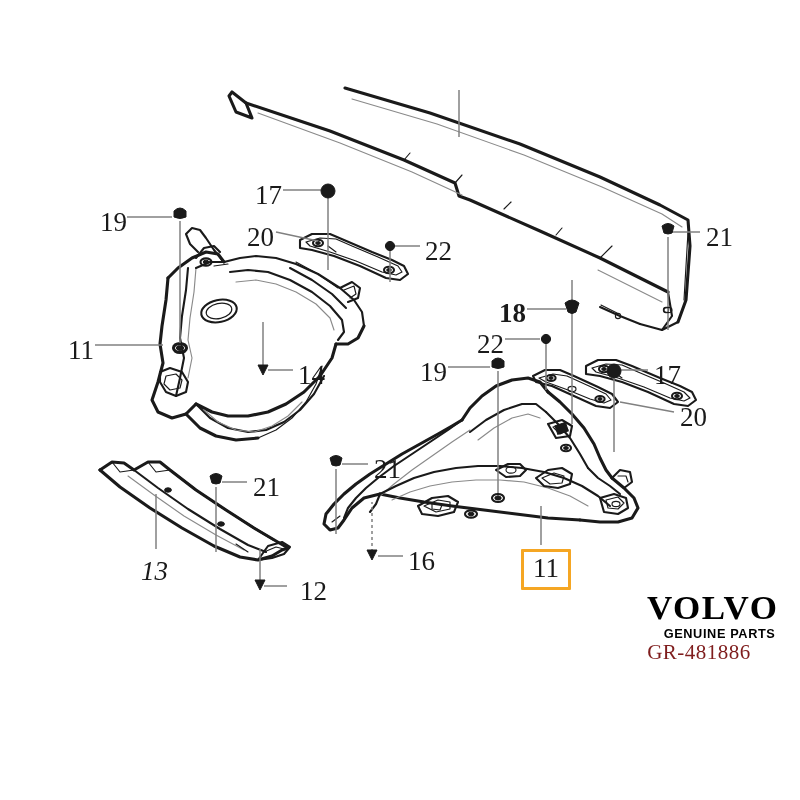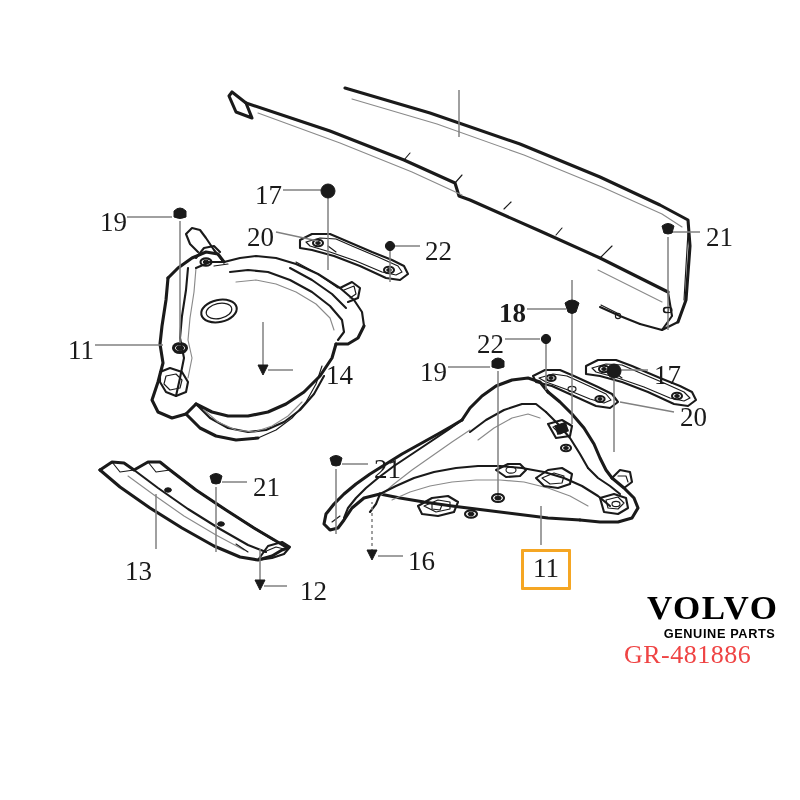--- a/index.html
+++ b/index.html
@@ -65,23 +65,24 @@
     color: #000000;
     margin-top: 3px;
     line-height: 1;
     transform: scaleX(1.02);
   }
   #part-number {
     position: absolute;
     left: 624px;
     top: 640px;
     width: 150px;
+    text-align: center;
     font-family: "Liberation Serif", serif;
-    font-size: 26px;
-    color: #ef4444;
+    font-size: 21px;
+    color: #7f1d1d;
     letter-spacing: 0.5px;
   }
 </style>
 </head>
 <body>
 
 <div id="diagram-page">
 
   <svg id="parts-svg" viewBox="0 0 800 800">
     <defs>
@@ -371,28 +372,28 @@
     </g>
   </svg>
 
   <div class="callout-label" style="left:100px; top:209px;"><span>19</span></div>
   <div class="callout-label" style="left:255px; top:182px;"><span>17</span></div>
   <div class="callout-label" style="left:247px; top:224px;"><span>20</span></div>
   <div class="callout-label" style="left:425px; top:238px;"><span>22</span></div>
   <div class="callout-label" style="left:706px; top:224px;"><span>21</span></div>
   <div class="callout-label" style="left:68px;  top:337px;"><span>11</span></div>
   <div class="callout-label" style="left:499px; top:300px;font-weight:bold;"><span>18</span></div>
-  <div class="callout-label" style="left:298px; top:362px;margin-left:28px;"><span>14</span></div>
+  <div class="callout-label" style="left:298px; top:362px;"><span>14</span></div>
   <div class="callout-label" style="left:477px; top:331px;"><span>22</span></div>
   <div class="callout-label" style="left:420px; top:359px;"><span>19</span></div>
   <div class="callout-label" style="left:654px; top:362px;"><span>17</span></div>
   <div class="callout-label" style="left:680px; top:404px;"><span>20</span></div>
   <div class="callout-label" style="left:253px; top:474px;"><span>21</span></div>
   <div class="callout-label" style="left:374px; top:456px;"><span>21</span></div>
-  <div class="callout-label" style="left:125px; top:558px;"><span>13</span></div>
+  <div class="callout-label" style="left:141px; top:558px;font-style:italic;"><span>13</span></div>
   <div class="callout-label" style="left:300px; top:578px;"><span>12</span></div>
   <div class="callout-label" style="left:408px; top:548px;"><span>16</span></div>
   <div class="callout-label highlighted" style="left:521px; top:549px;"><span>11</span></div>
 
   <div id="brand-block">
     <div id="volvo-wordmark">VOLVO</div>
     <div id="volvo-subtitle">GENUINE PARTS</div>
   </div>
 
   <div id="part-number">GR-481886</div>

